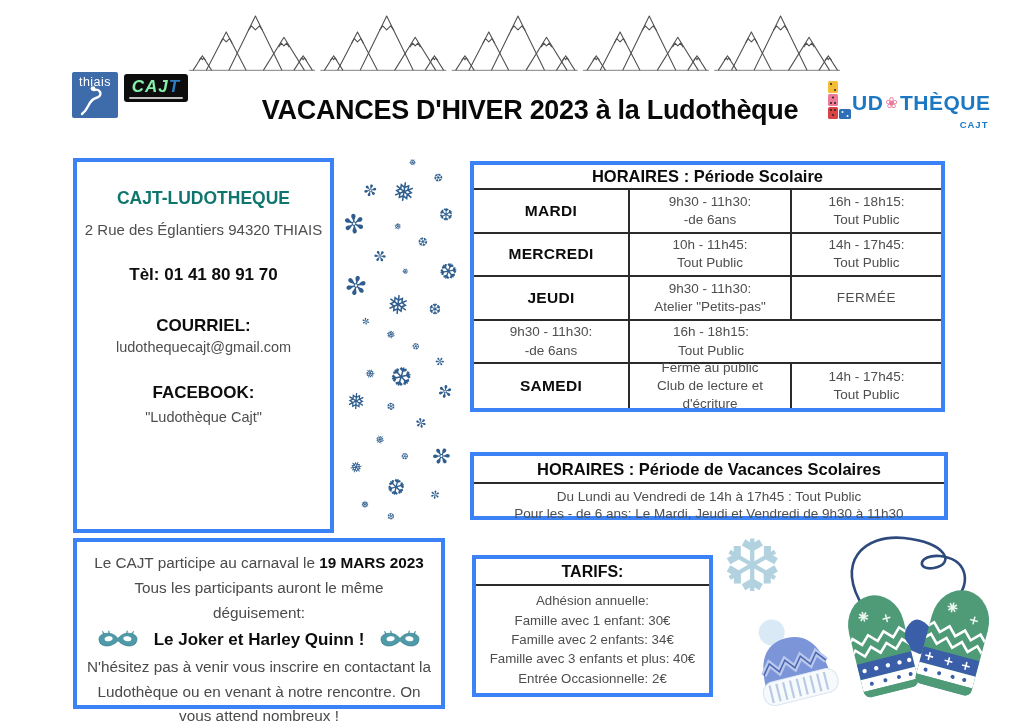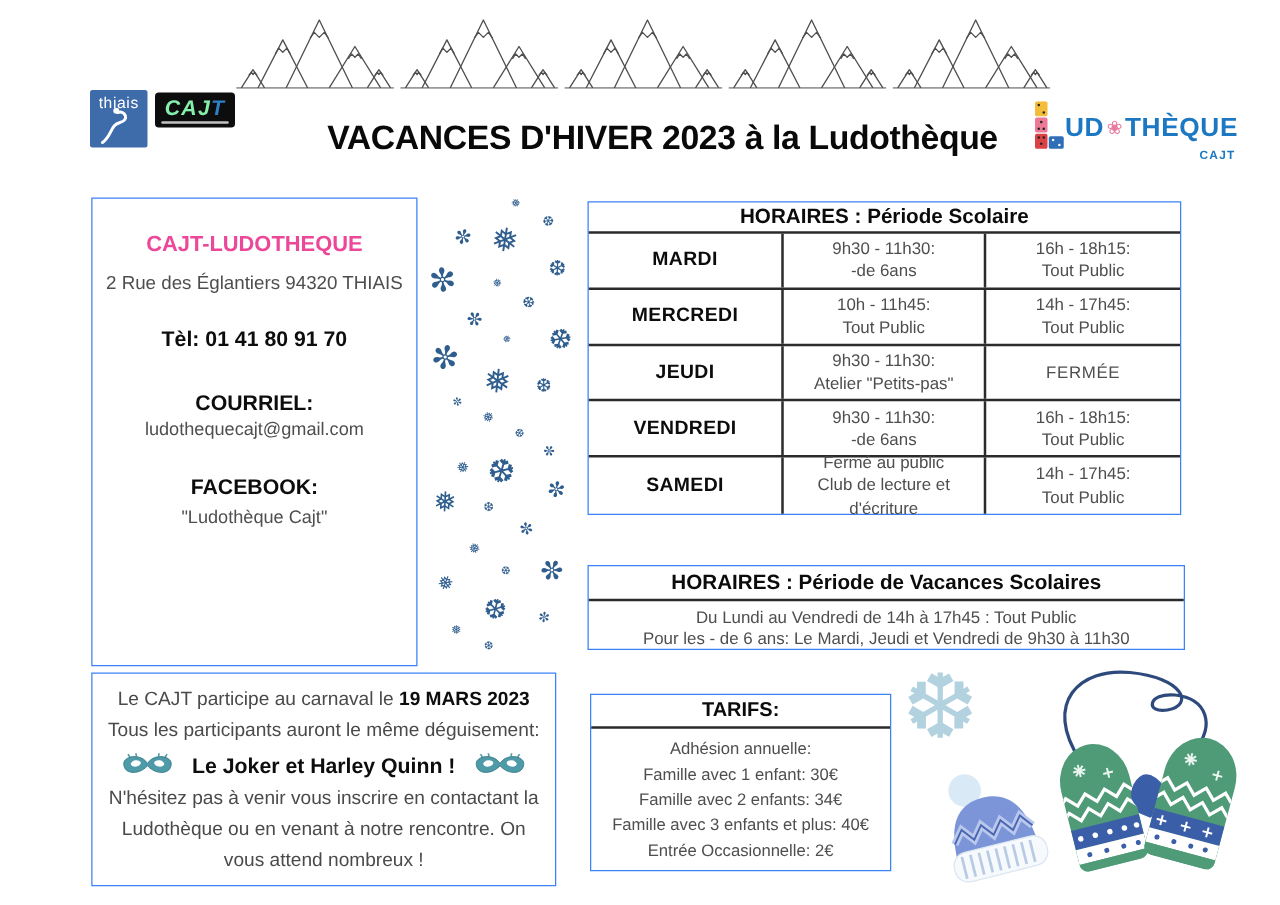--- a/index.html
+++ b/index.html
@@ -24,24 +24,24 @@
 
   .title{position:absolute;left:188px;top:79px;width:652px;margin:16px;text-align:center;
          font-size:27px;font-weight:800;letter-spacing:-.3px;color:#090909}
 
   .logo-ludo{position:absolute;left:826px;top:80px;height:44px;display:flex;align-items:center}
   .ludo-word{font-size:21px;font-weight:800;color:#1c78c2;letter-spacing:.5px;line-height:1}
   .ludo-flower{font-size:15px;color:#e87b9e;margin:0 2px;line-height:1}
   .ludo-sub{position:absolute;right:2px;bottom:-6px;font-size:9.5px;font-weight:700;color:#1c78c2;letter-spacing:1px}
 
   
-  .box{position:absolute;border:1px solid #3b82f6;background:#fff;box-sizing:border-box}
+  .box{position:absolute;border:4px solid #3b82f6;background:#fff;box-sizing:border-box}
 
   .contact{left:73px;top:158px;width:261px;height:375px;text-align:center}
-  .contact .c-name{margin-top:26px;font-size:17.5px;font-weight:800;color:#ec4899}
+  .contact .c-name{margin-top:26px;font-size:17.5px;font-weight:800;color:#0f766e}
   .contact .c-addr{margin-top:12px;font-size:15px;color:#4e4e4e}
   .contact .c-phone{margin-top:27px;font-size:17px;font-weight:800;color:#0d0d0d}
   .contact .c-label{margin-top:31px;font-size:17px;font-weight:800;color:#0d0d0d}
   .contact .c-mail{margin-top:3px;font-size:14.5px;color:#4e4e4e}
   .contact .c-label2{margin-top:28px;font-size:17px;font-weight:800;color:#0d0d0d}
   .contact .c-fb{margin-top:6px;font-size:14.5px;color:#4e4e4e}
   .contact .c-web{margin-top:31px;font-size:18px;font-weight:800;color:#0d0d0d}
 
   
   .snow-strip{position:absolute;left:338px;top:155px;width:130px;height:378px}
@@ -236,23 +236,20 @@
       <div class="tcell">
           <span class="tline">9h30 - 11h30:</span>
           <span class="tline">Atelier "Petits-pas"</span>
         </div>
       <div class="tcell">
           <span class="tline" style="letter-spacing:.5px">FERMÉE</span>
           <span class="tline"></span>
         </div>
     </div>
     <div class="trow">
-      <div class="tcell">
-          <span class="day">VENDREDI</span>
-        </div>
       <div class="tcell">
           <span class="tline">9h30 - 11h30:</span>
           <span class="tline">-de 6ans</span>
         </div>
       <div class="tcell">
           <span class="tline">16h - 18h15:</span>
           <span class="tline">Tout Public</span>
         </div>
     </div>
     <div class="trow">

